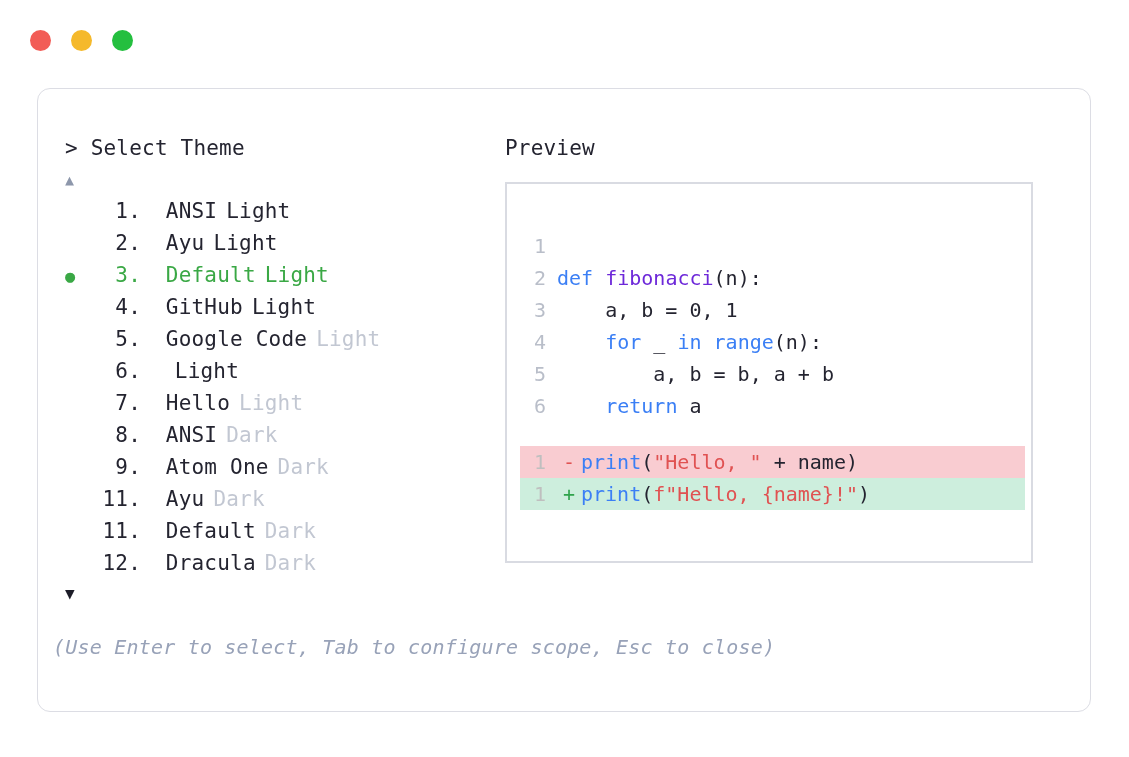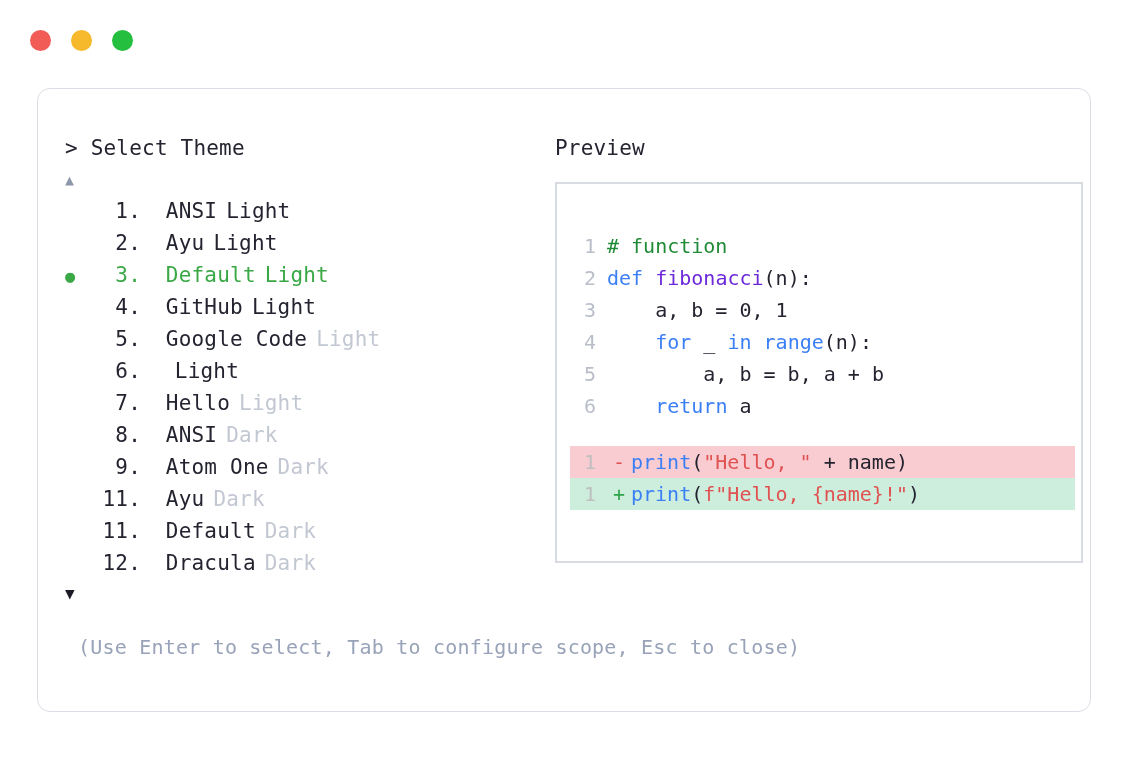--- a/index.html
+++ b/index.html
@@ -118,33 +118,34 @@
 
   .theme-row.selected .row-index,
   .theme-row.selected .row-dot-sep,
   .theme-row.selected .row-name,
   .theme-row.selected .row-variant {
     color: #3aa845;
   }
 
   .hint-line {
     position: absolute;
-    left: 40px;
+    left: 15px;
     top: 543px;
     font-size: 20px;
     line-height: 30px;
     color: #98a2b8;
     white-space: pre;
     letter-spacing: 0.2px;
+    font-style: italic;
   }
 
   
   .right-col {
     position: absolute;
-    left: 517px;
+    left: 467px;
     top: 44px;
     width: 530px;
   }
   .preview-title {
     font-size: 21px;
     line-height: 30px;
     color: #242430;
     letter-spacing: 0.2px;
   }
   .preview-box {
@@ -232,21 +233,21 @@
 
       <div class="scroll-arrow down">▼</div>
     </div>
 
     <div class="hint-line">(Use Enter to select, Tab to configure scope, Esc to close)</div>
 
     <div class="right-col">
       <div class="preview-title">Preview</div>
       <div class="preview-box">
         <div class="code-area" id="code-area">
-            <div class="code-line"><span class="ln">1</span><span class="code-text"><span class="tok-comment"># function</span></span></div>
+            <div class="code-line"><span class="ln">1</span></div>
             <div class="code-line"><span class="ln">2</span><span class="code-text"><span class="tok-keyword">def </span><span class="tok-func">fibonacci</span><span class="tok-plain">(n):</span></span></div>
             <div class="code-line"><span class="ln">3</span><span class="code-text"><span class="tok-plain">    a, b = 0, 1</span></span></div>
             <div class="code-line"><span class="ln">4</span><span class="code-text"><span class="tok-plain">    </span><span class="tok-keyword">for </span><span class="tok-plain">_ </span><span class="tok-keyword">in </span><span class="tok-keyword">range</span><span class="tok-plain">(n):</span></span></div>
             <div class="code-line"><span class="ln">5</span><span class="code-text"><span class="tok-plain">        a, b = b, a + b</span></span></div>
             <div class="code-line"><span class="ln">6</span><span class="code-text"><span class="tok-plain">    </span><span class="tok-keyword">return </span><span class="tok-plain">a</span></span></div>
             <div class="code-blank"></div>
             <div class="code-line diff-del"><span class="ln">1</span><span class="diff-sign">-</span><span class="code-text"><span class="tok-keyword">print</span><span class="tok-plain">(</span><span class="tok-string">"Hello, "</span><span class="tok-plain"> + name)</span></span></div>
             <div class="code-line diff-add"><span class="ln">1</span><span class="diff-sign">+</span><span class="code-text"><span class="tok-keyword">print</span><span class="tok-plain">(</span><span class="tok-string">f"Hello, {name}!"</span><span class="tok-plain">)</span></span></div>
           </div>
       </div>

